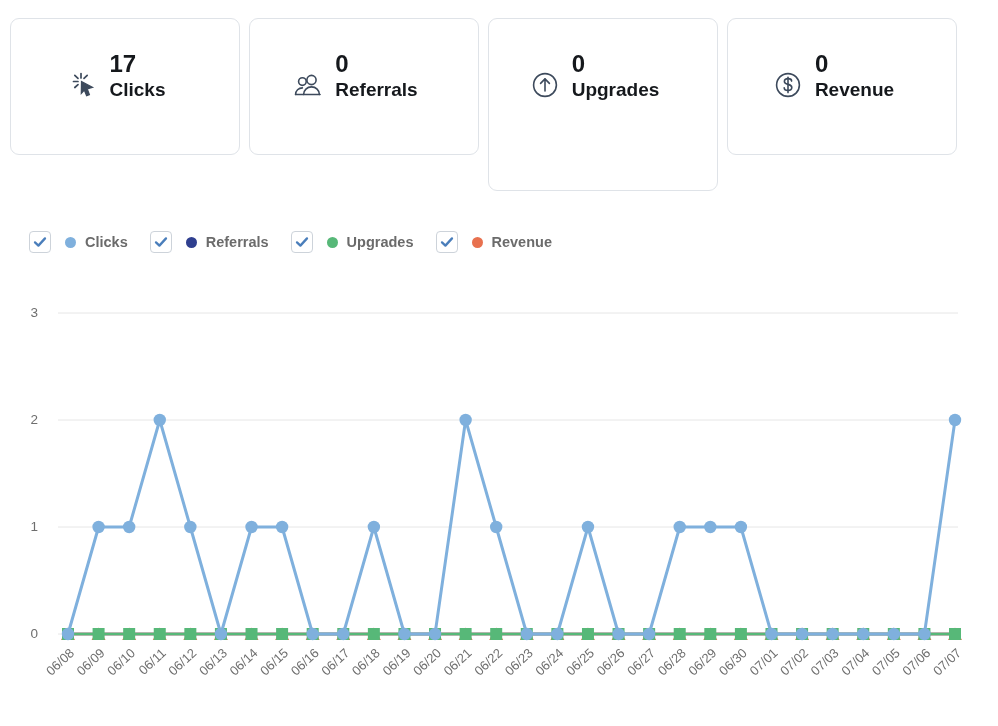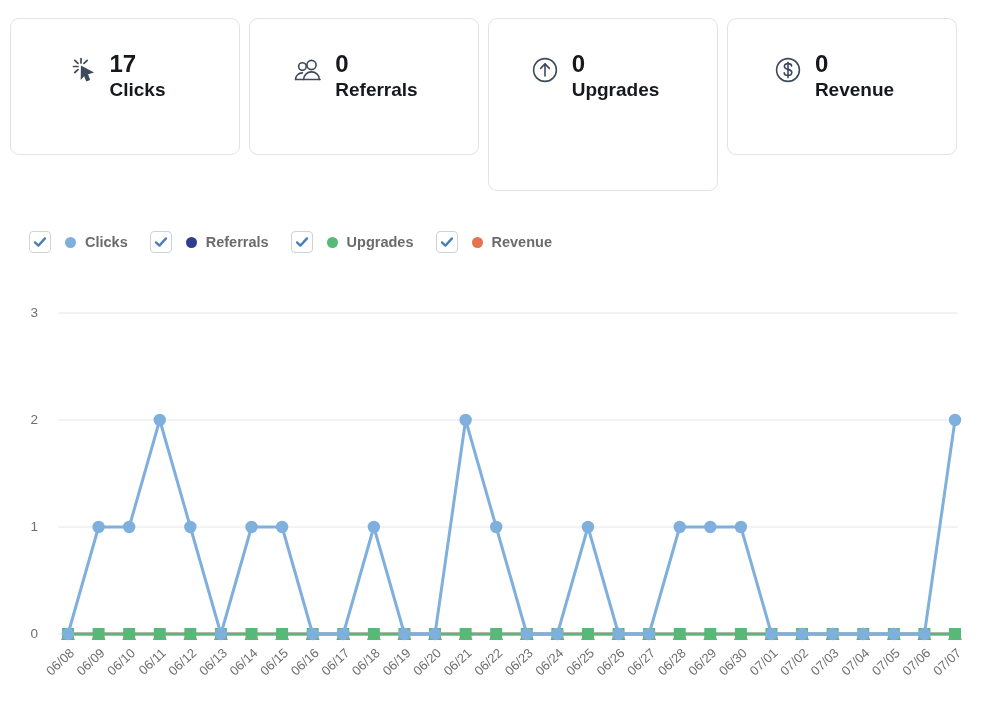--- a/index.html
+++ b/index.html
@@ -30,21 +30,21 @@
     padding: 0;
     position: relative;
     flex: 0 0 230px;
   }
   .stat-card.tall { min-height: 173px; }
   .stat-inner {
     position: absolute;
     left: 0; right: 18px;
     top: 32px;
     display: flex;
-    align-items: flex-start;
+    align-items: flex-end;
     justify-content: center;
     gap: 11px;
   }
   .stat-icon {
     flex: 0 0 auto;
     width: 32px; height: 32px;
     display: flex; align-items: center; justify-content: center;
     color: #3d4a5c;
     margin-top: 3px;
   }

